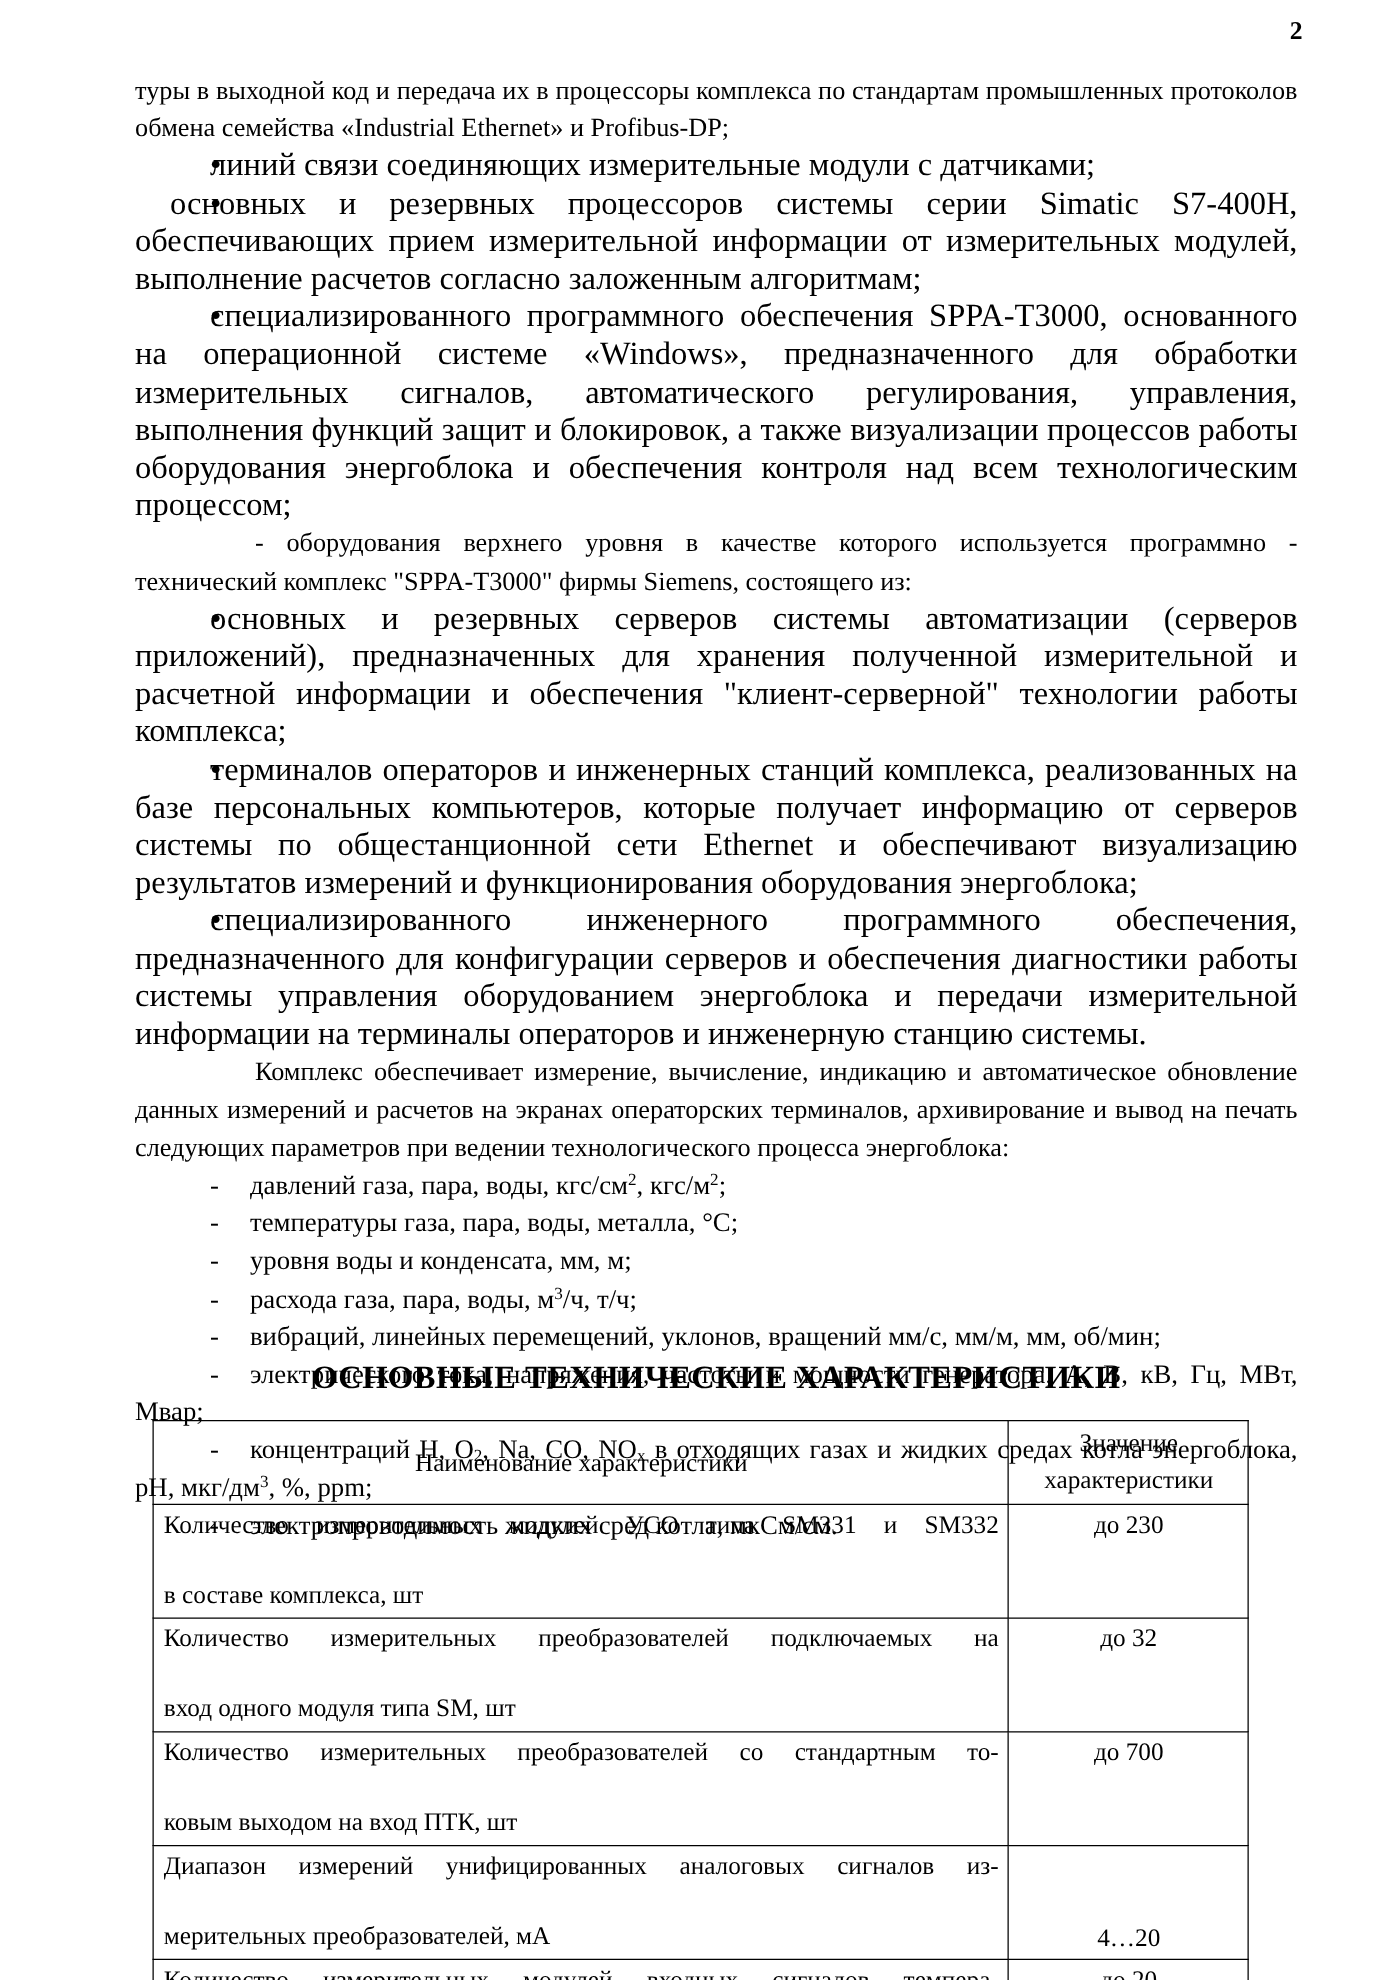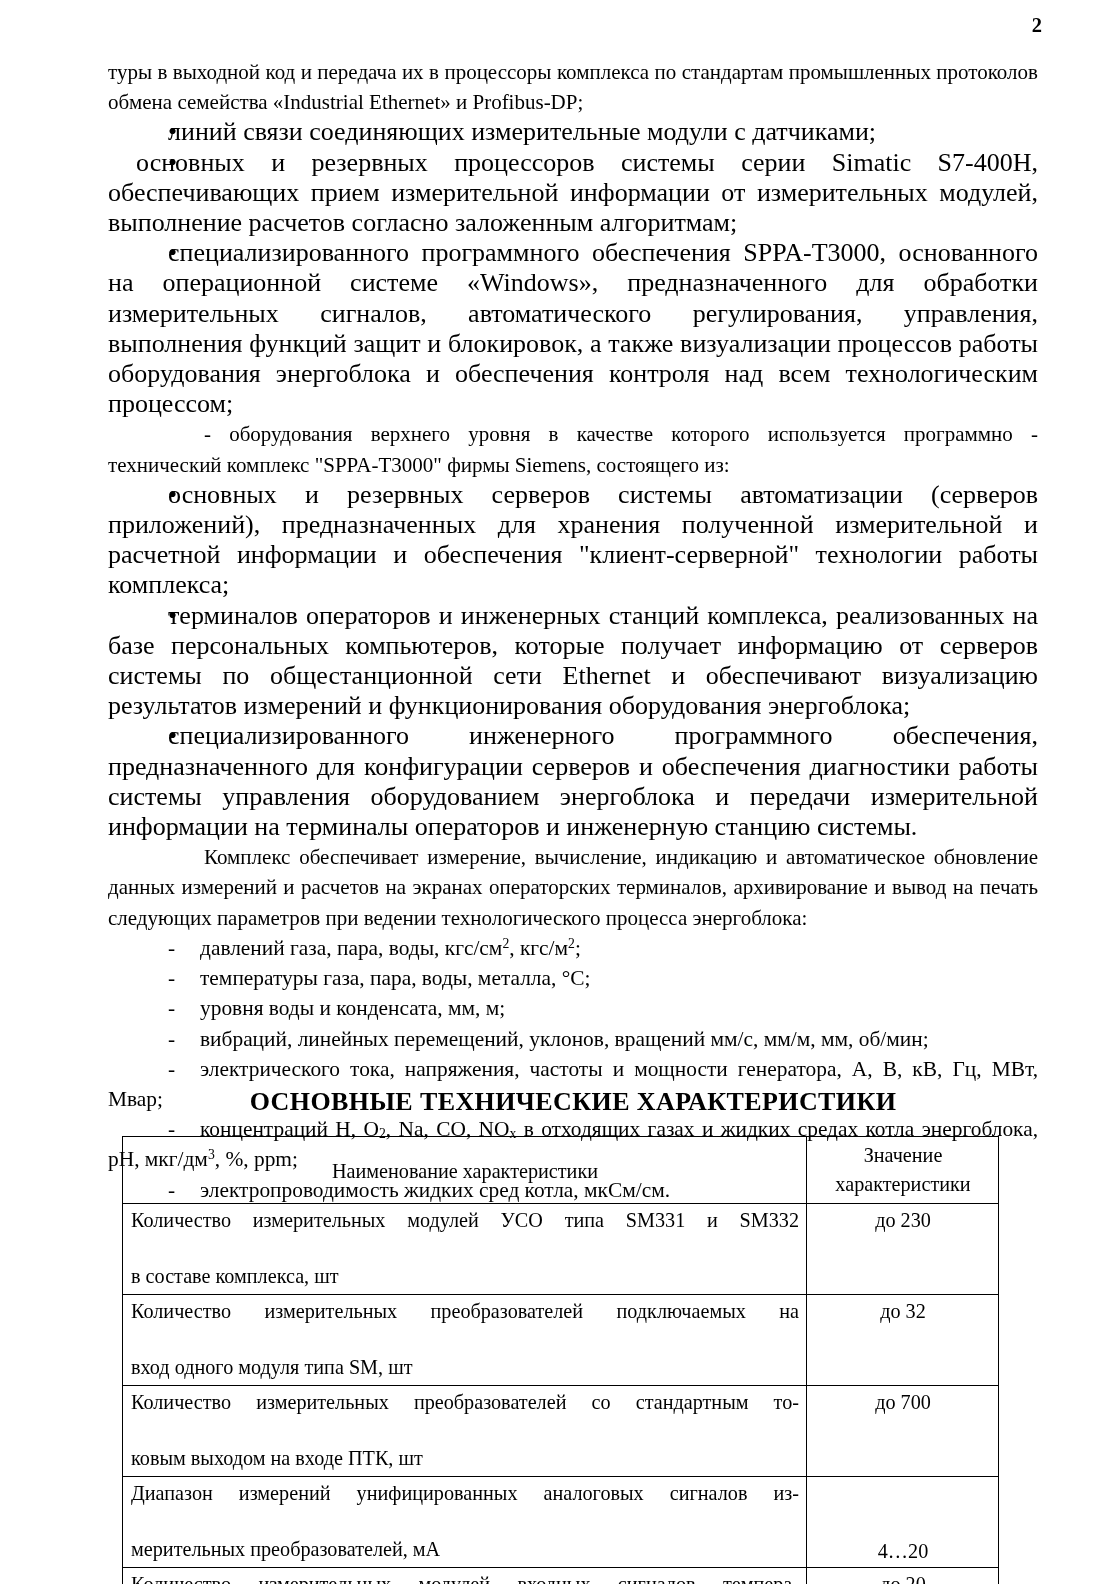--- a/index.html
+++ b/index.html
@@ -221,20 +221,23 @@
     </p>
 
     <p class="dash-item">
       <span class="dash-mark">-</span><span>температуры газа, пара, воды, металла, °С;</span>
     </p>
 
     <p class="dash-item">
       <span class="dash-mark">-</span><span>уровня воды и конденсата, мм, м;</span>
     </p>
 
+    <p class="dash-item">
+      <span class="dash-mark">-</span><span><span>расхода газа, пара, воды, м</span><sup>3</sup><span>/ч, т/ч;</span></span>
+    </p>
 
     <p class="dash-item">
       <span class="dash-mark">-</span><span>вибраций, линейных перемещений, уклонов, вращений мм/с, мм/м, мм, об/мин;</span>
     </p>
 
     <p class="dash-item">
       <span class="dash-mark">-</span><span>электрического тока, напряжения, частоты и мощности генератора, А, В, кВ, Гц, МВт, Мвар;</span>
     </p>
 
     <p class="dash-item">
@@ -274,21 +277,21 @@
       <tr>
         <td class="cell-name">
           <span class="jtext">Количество измерительных преобразователей подключаемых на</span>
           <span>вход одного модуля типа SM,  шт</span>
         </td>
         <td class="cell-val">до 32</td>
       </tr>
       <tr>
         <td class="cell-name">
           <span class="jtext">Количество измерительных преобразователей со стандартным то-</span>
-          <span>ковым выходом на входе ПТК, шт</span>
+          <span>ковым выходом на вход ПТК, шт</span>
         </td>
         <td class="cell-val">до 700</td>
       </tr>
       <tr>
         <td class="cell-name">
           <span class="jtext">Диапазон измерений унифицированных аналоговых сигналов из-</span>
           <span>мерительных преобразователей, мА</span>
         </td>
         <td class="cell-val align-bottom">4…20</td>
       </tr>

